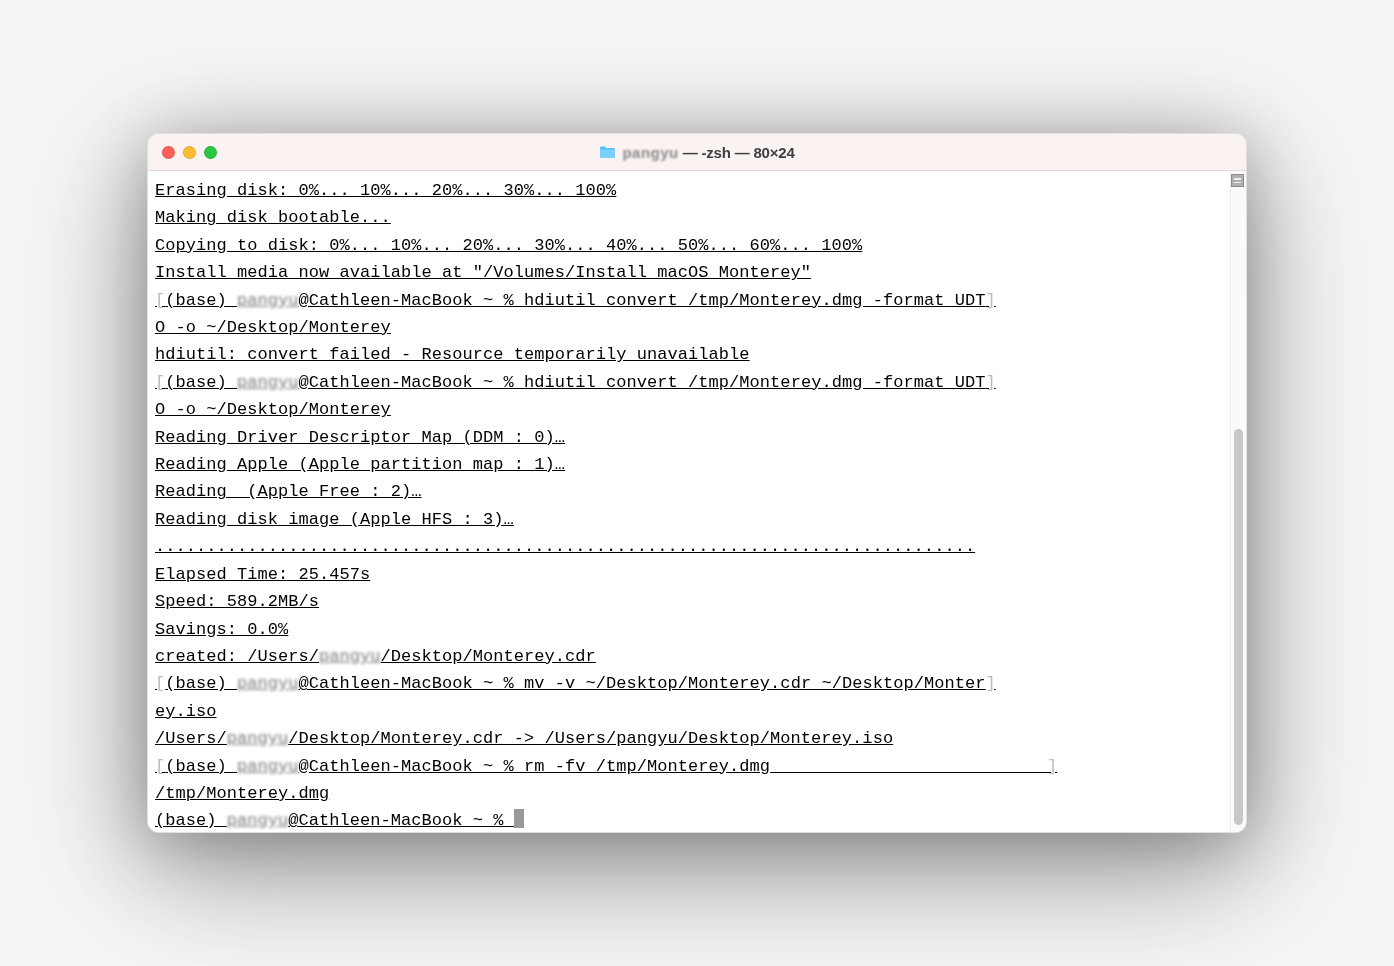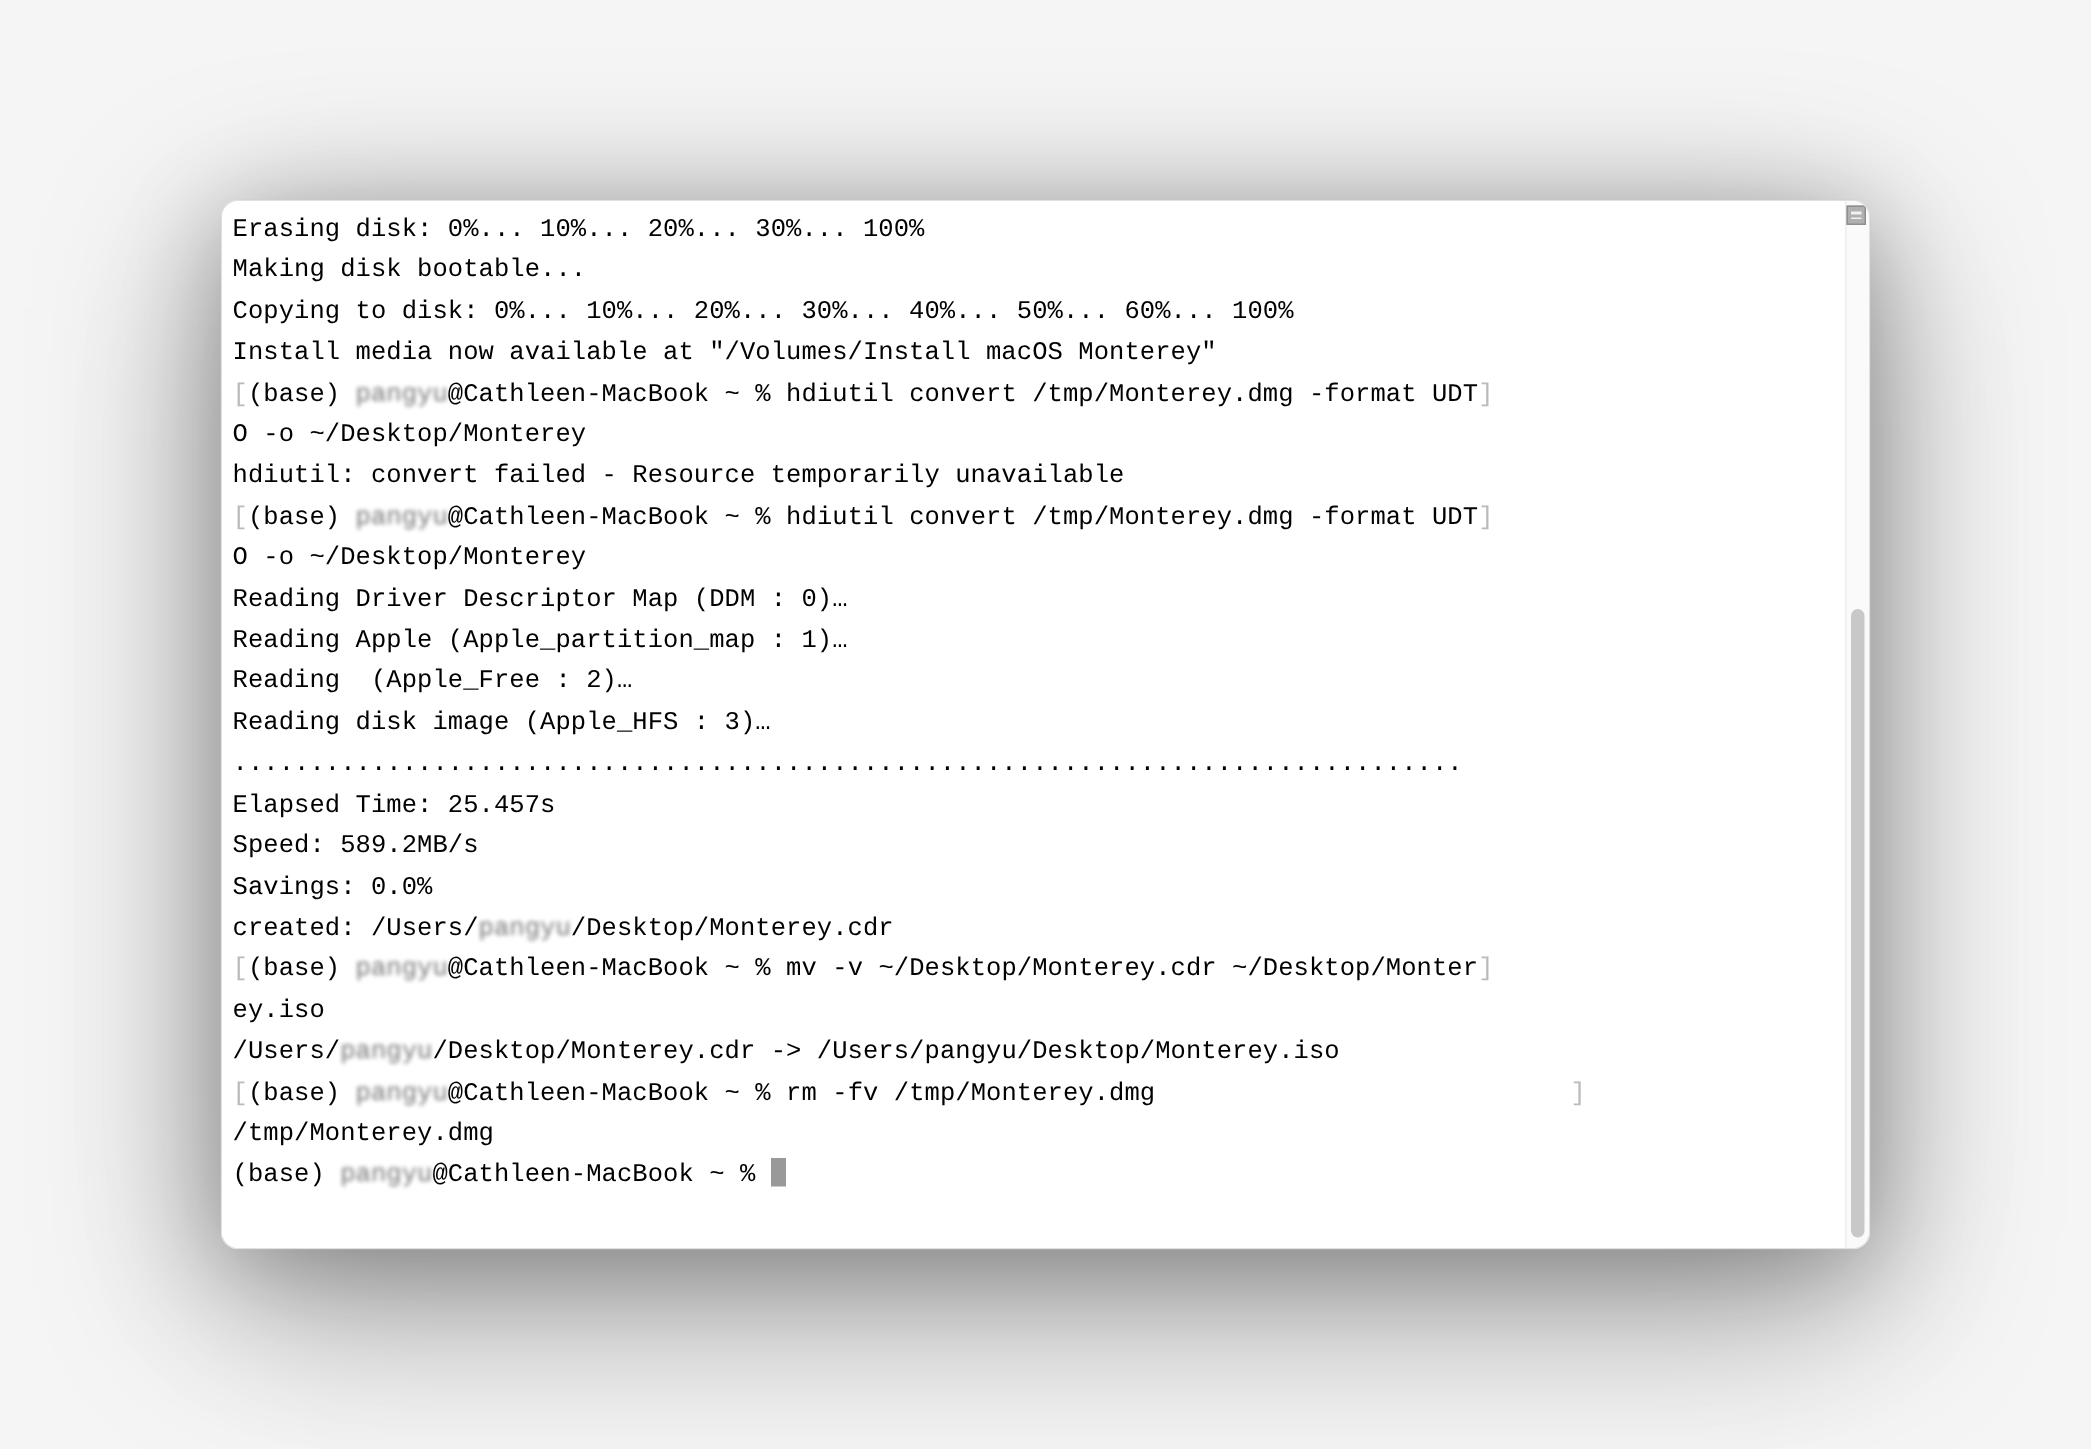--- a/index.html
+++ b/index.html
@@ -78,20 +78,21 @@
       display: inline-block;
       filter: blur(1.3px);
       opacity: 0.6;
       letter-spacing: 0.5px;
     }
     .terminal-body {
       flex: 1;
       display: flex;
       position: relative;
       overflow: hidden;
+      text-decoration: underline;
     }
     .terminal-content {
       flex: 1;
       padding: 6px 7px 6px 7px;
       background: #ffffff;
       font-family: "SF Mono", ui-monospace, Menlo, Monaco, "Courier New", monospace;
       font-size: 17px;
       line-height: 27.4px;
       color: #000;
       white-space: pre;
@@ -152,20 +153,38 @@
     .scroll-indicator::after { bottom: 3px; }
     .line {
       display: block;
     }
   </style>
 </head>
 <body>
 
 <div class="window-shadow">
   <div class="window">
+    <div class="titlebar">
+      <div class="traffic-lights">
+        <div class="traffic-light traffic-close"></div>
+        <div class="traffic-light traffic-min"></div>
+        <div class="traffic-light traffic-max"></div>
+      </div>
+      <div class="title-center">
+        <span class="folder-icon">
+          <svg viewBox="0 0 17 14" width="17" height="14">
+            <path d="M1 3 C1 2 1.5 1.5 2.5 1.5 L6 1.5 L7.5 3 L14.5 3 C15.5 3 16 3.5 16 4.5 L16 11.5 C16 12.5 15.5 13 14.5 13 L2.5 13 C1.5 13 1 12.5 1 11.5 Z" fill="#54c0ff"></path>
+            <path d="M1 4.5 L16 4.5 L16 11.5 C16 12.5 15.5 13 14.5 13 L2.5 13 C1.5 13 1 12.5 1 11.5 Z" fill="#79cfff"></path>
+          </svg>
+        </span>
+        <span class="title-text">
+          <span class="title-blur">pangyu</span><span> — -zsh — 80×24</span>
+        </span>
+      </div>
+    </div>
     <div class="terminal-body">
       <div class="terminal-content"><span class="line">Erasing disk: 0%... 10%... 20%... 30%... 100%</span><span class="line">Making disk bootable...</span><span class="line">Copying to disk: 0%... 10%... 20%... 30%... 40%... 50%... 60%... 100%</span><span class="line">Install media now available at "/Volumes/Install macOS Monterey"</span><span class="line"><span class="bracket">[</span><span>(base) </span><span class="blur">pangyu</span><span>@Cathleen-MacBook ~ % hdiutil convert /tmp/Monterey.dmg -format UDT</span><span class="bracket">]</span></span><span class="line">O -o ~/Desktop/Monterey</span><span class="line">hdiutil: convert failed - Resource temporarily unavailable</span><span class="line"><span class="bracket">[</span><span>(base) </span><span class="blur">pangyu</span><span>@Cathleen-MacBook ~ % hdiutil convert /tmp/Monterey.dmg -format UDT</span><span class="bracket">]</span></span><span class="line">O -o ~/Desktop/Monterey</span><span class="line">Reading Driver Descriptor Map (DDM : 0)…</span><span class="line">Reading Apple (Apple_partition_map : 1)…</span><span class="line">Reading  (Apple_Free : 2)…</span><span class="line">Reading disk image (Apple_HFS : 3)…</span><span class="line">................................................................................</span><span class="line">Elapsed Time: 25.457s</span><span class="line">Speed: 589.2MB/s</span><span class="line">Savings: 0.0%</span><span class="line"><span>created: /Users/</span><span class="blur">pangyu</span><span>/Desktop/Monterey.cdr</span></span><span class="line"><span class="bracket">[</span><span>(base) </span><span class="blur">pangyu</span><span>@Cathleen-MacBook ~ % mv -v ~/Desktop/Monterey.cdr ~/Desktop/Monter</span><span class="bracket">]</span></span><span class="line">ey.iso</span><span class="line"><span>/Users/</span><span class="blur">pangyu</span><span>/Desktop/Monterey.cdr -&gt; /Users/pangyu/Desktop/Monterey.iso</span></span><span class="line"><span class="bracket">[</span><span>(base) </span><span class="blur">pangyu</span><span>@Cathleen-MacBook ~ % rm -fv /tmp/Monterey.dmg</span><span class="bracket">                           ]</span></span><span class="line">/tmp/Monterey.dmg</span><span class="line"><span>(base) </span><span class="blur">pangyu</span><span>@Cathleen-MacBook ~ % </span><span class="cursor-block"></span></span></div>
       <div class="scrollbar-track">
         <div class="scroll-indicator"></div>
         <div class="scrollbar-thumb"></div>
       </div>
     </div>
   </div>
 </div>
 

